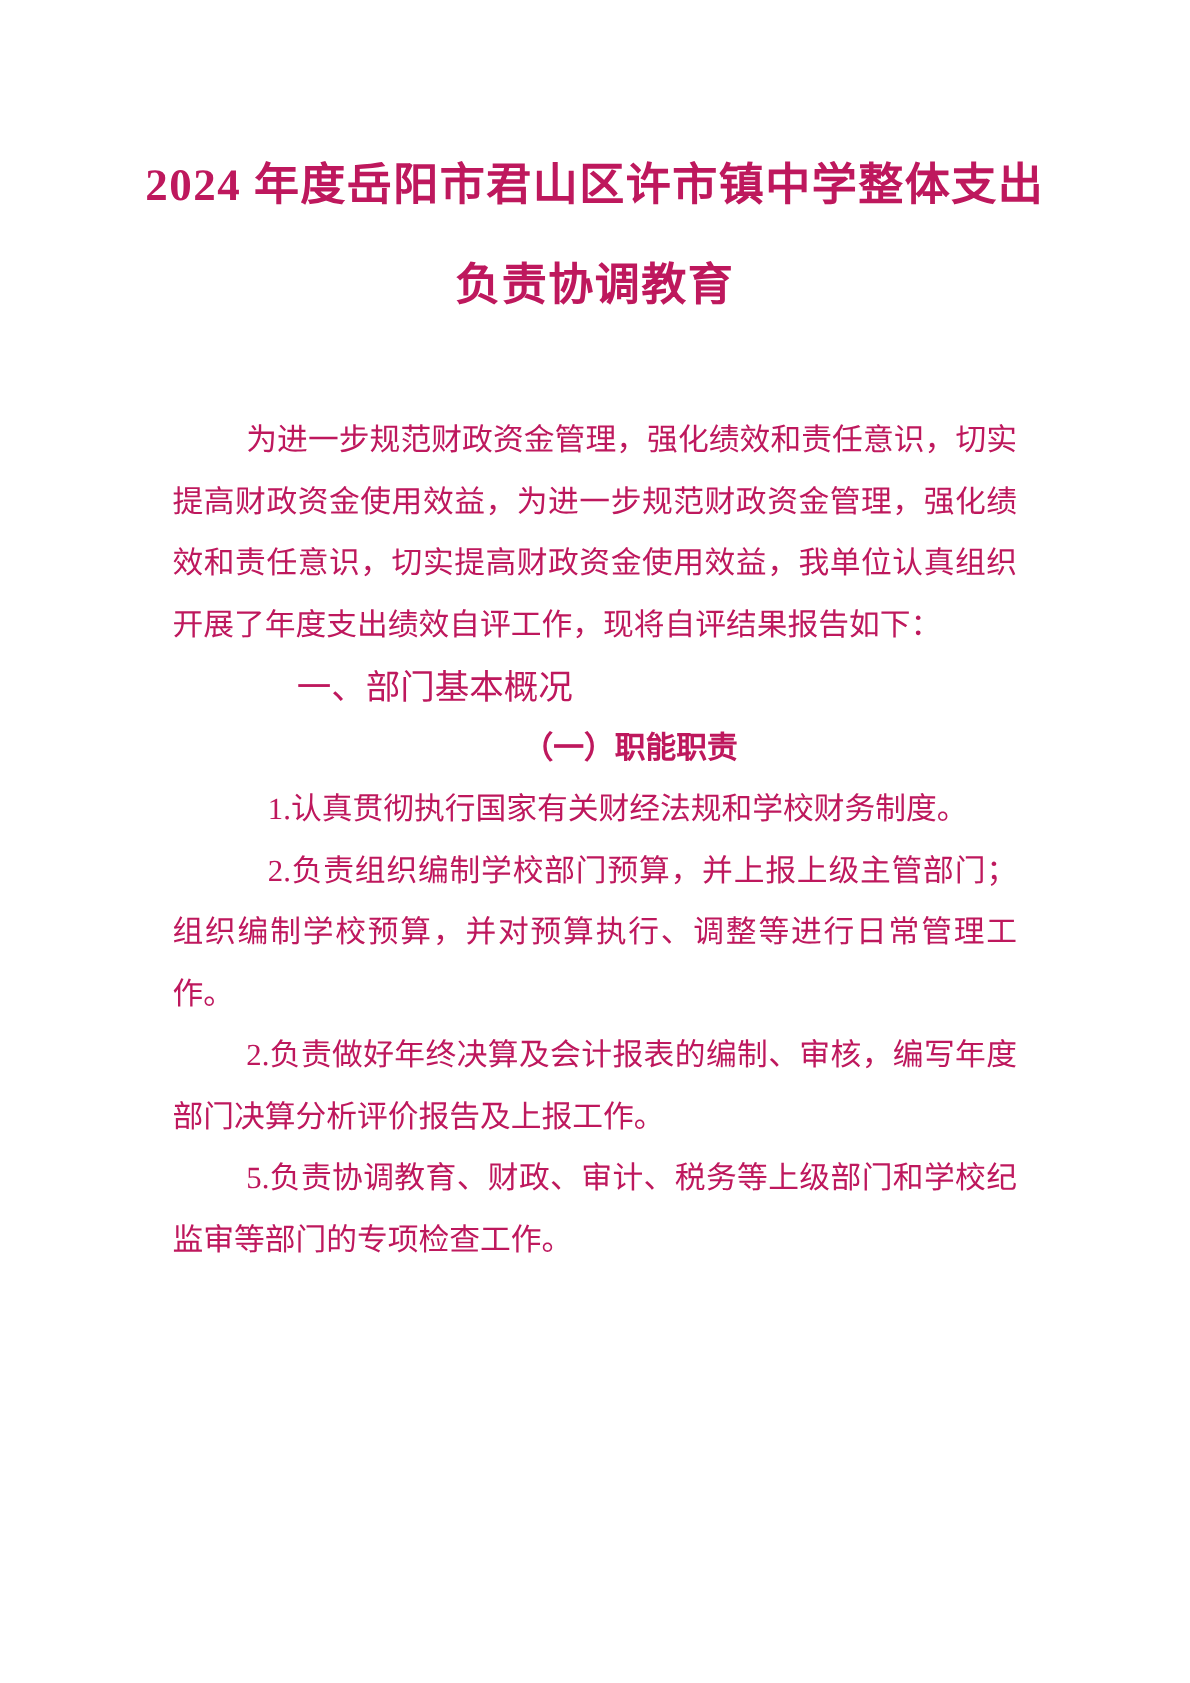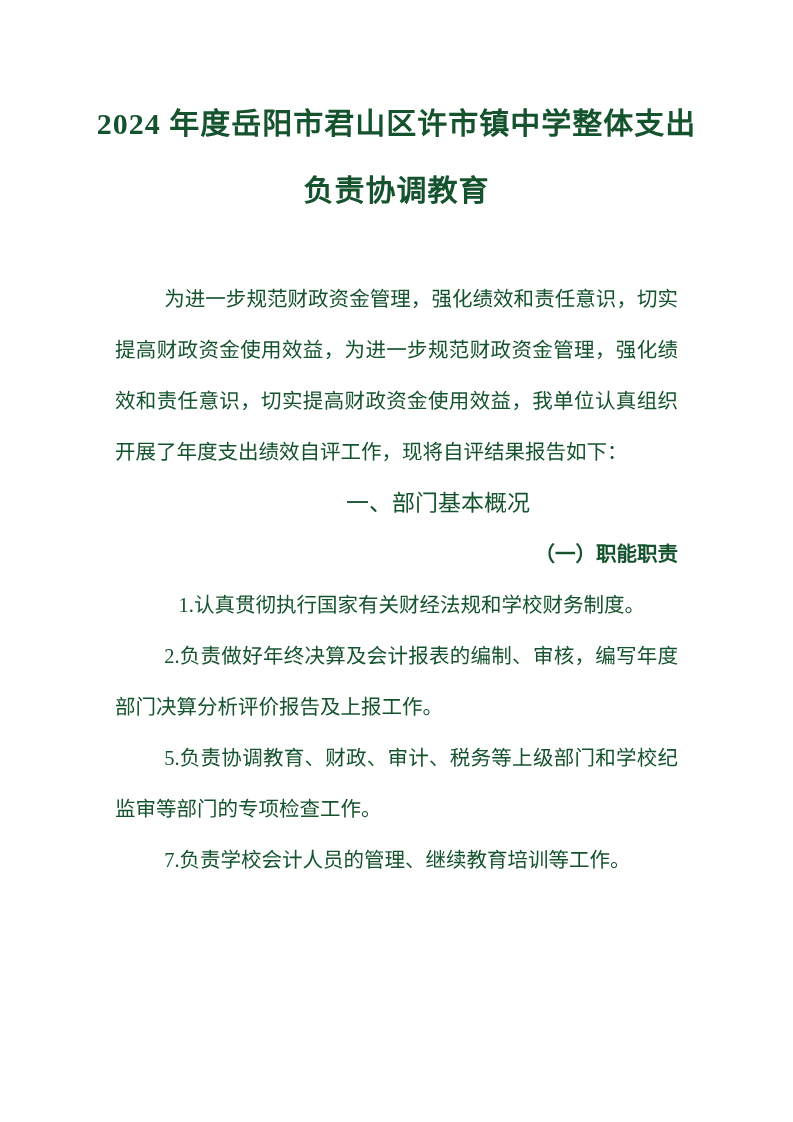--- a/index.html
+++ b/index.html
@@ -8,42 +8,42 @@
   html, body {
     background: #ffffff;
   }
 
   .page {
     position: relative;
     width: 753px;
     height: 1122px;
     margin: 0 auto;
     background: #ffffff;
-    color: #14532d;
+    color: #be185d;
     overflow: hidden;
     font-family: "Liberation Serif", serif;
   }
 
   
   .doc-title {
     margin: 90px 56px 0 56px;
     text-align: center;
     font-family: "Liberation Serif", "DejaVu Serif", serif;
     font-weight: 700;
     font-size: 30px;
     line-height: 67px;
     letter-spacing: 1px;
   }
 
   
   .doc-body {
     margin: 50px 95px 0 95px;
     font-family: "Liberation Serif", "DejaVu Serif", serif;
     font-size: 20.5px;
-    line-height: 51px;
+    line-height: 41px;
     text-align: justify;
     text-justify: inter-ideograph;
   }
 
   .para {
     text-indent: 2.4em;
   }
 
   .h-section {
     font-family: "Liberation Sans", "DejaVu Sans", sans-serif;
@@ -51,29 +51,29 @@
     font-size: 20.5px;
     text-indent: 2.3em;
     text-align: left;
   }
 
   .h-subsection {
     font-family: "Liberation Sans", "DejaVu Sans", sans-serif;
     font-weight: 500;
     font-size: 23px;
     text-indent: 3.6em;
-    text-align: center;
+    text-align: left;
   }
 
   .h-clause {
     font-family: "Liberation Serif", "DejaVu Serif", serif;
     font-weight: 700;
     font-size: 20.5px;
     text-indent: 2.3em;
-    text-align: right;
+    text-align: center;
   }
 
   .item {
     text-indent: 2.4em;
   }
 
   
   .item.indent-wide {
     text-indent: 3.1em;
   }
@@ -92,24 +92,24 @@
 
     <p class="para">为进一步规范财政资金管理，强化绩效和责任意识，切实提高财政资金使用效益，为进一步规范财政资金管理，强化绩效和责任意识，切实提高财政资金使用效益，我单位认真组织开展了年度支出绩效自评工作，现将自评结果报告如下：</p>
 
 
     <p class="h-subsection">一、部门基本概况</p>
 
     <p class="h-clause">（一）职能职责</p>
 
     <p class="item indent-wide">1.认真贯彻执行国家有关财经法规和学校财务制度。</p>
 
+    <p class="item indent-wide">2.负责组织编制学校部门预算，并上报上级主管部门；组织编制学校预算，并对预算执行、调整等进行日常管理工作。</p>
 
     <p class="item">2.负责做好年终决算及会计报表的编制、审核，编写年度部门决算分析评价报告及上报工作。</p>
 
 
     <p class="item">5.负责协调教育、财政、审计、税务等上级部门和学校纪监审等部门的专项检查工作。</p>
 
 
-    <p class="item">7.负责学校会计人员的管理、继续教育培训等工作。</p>
 
   </main>
 
 </div>
 
 </body></html>

